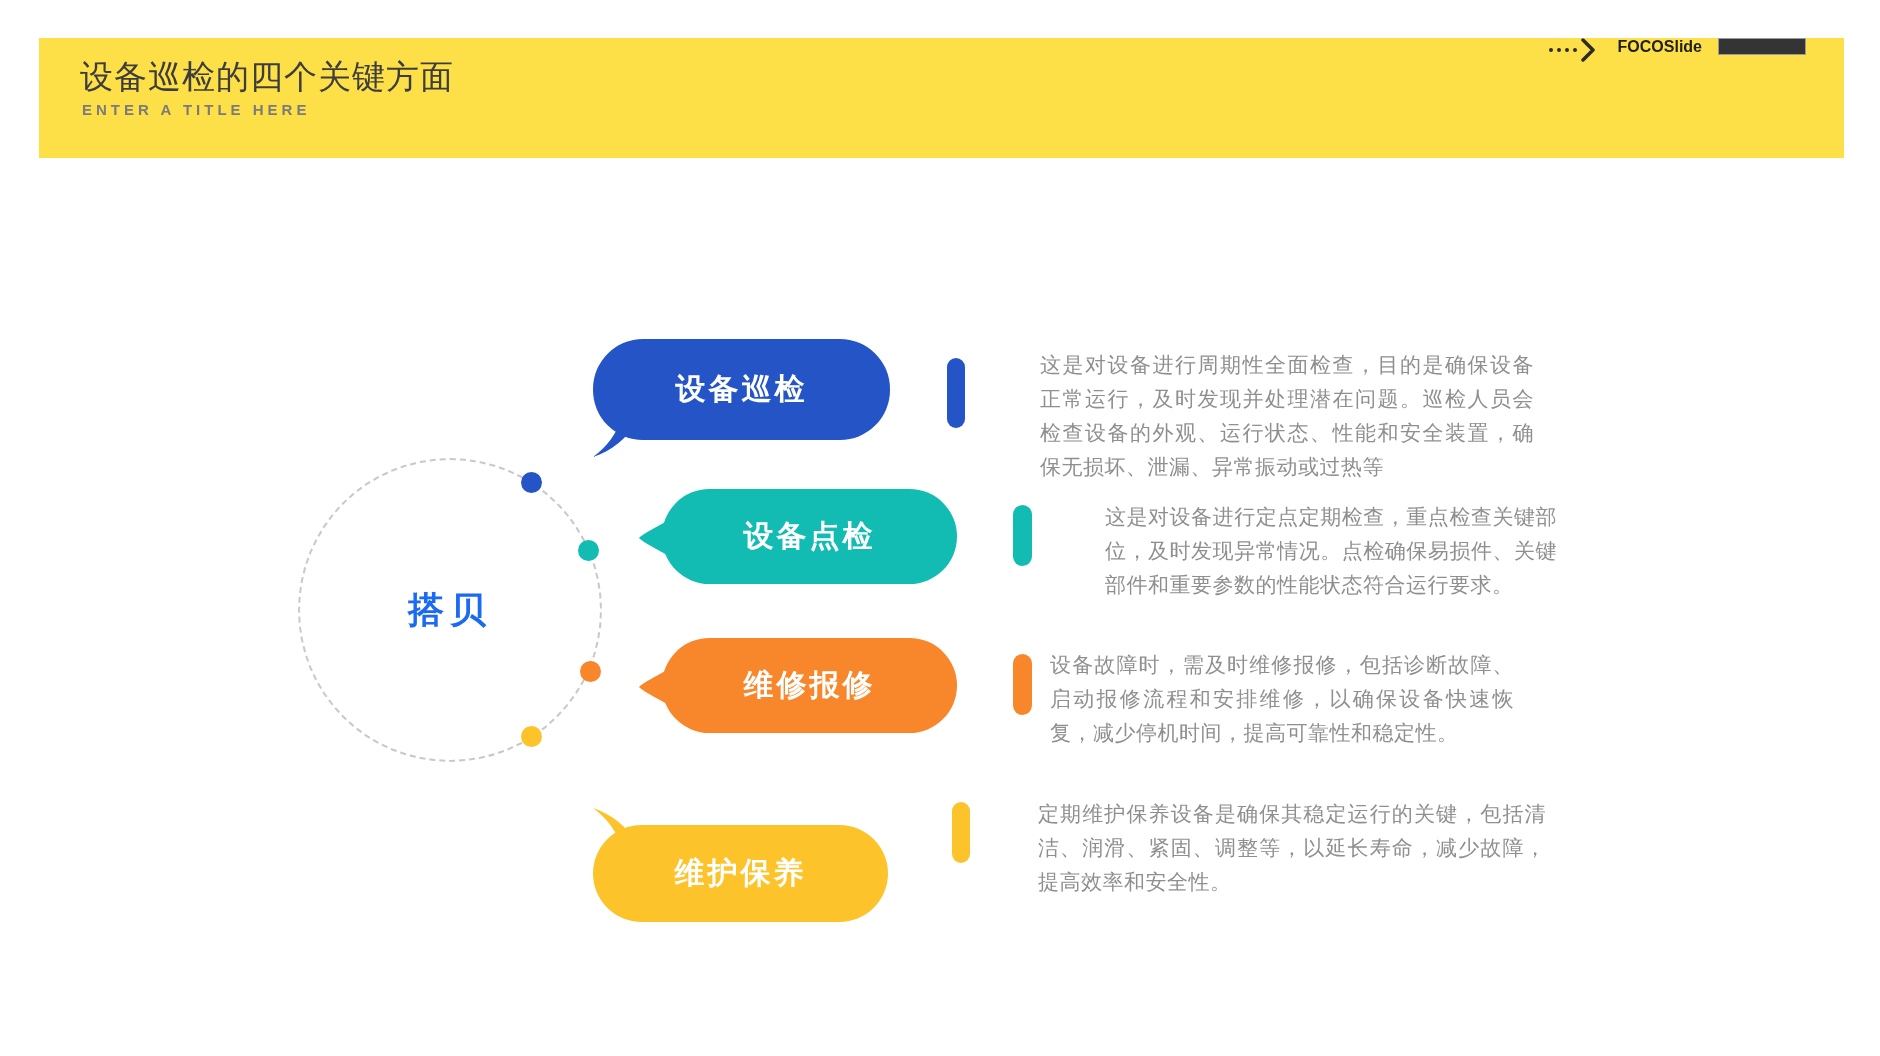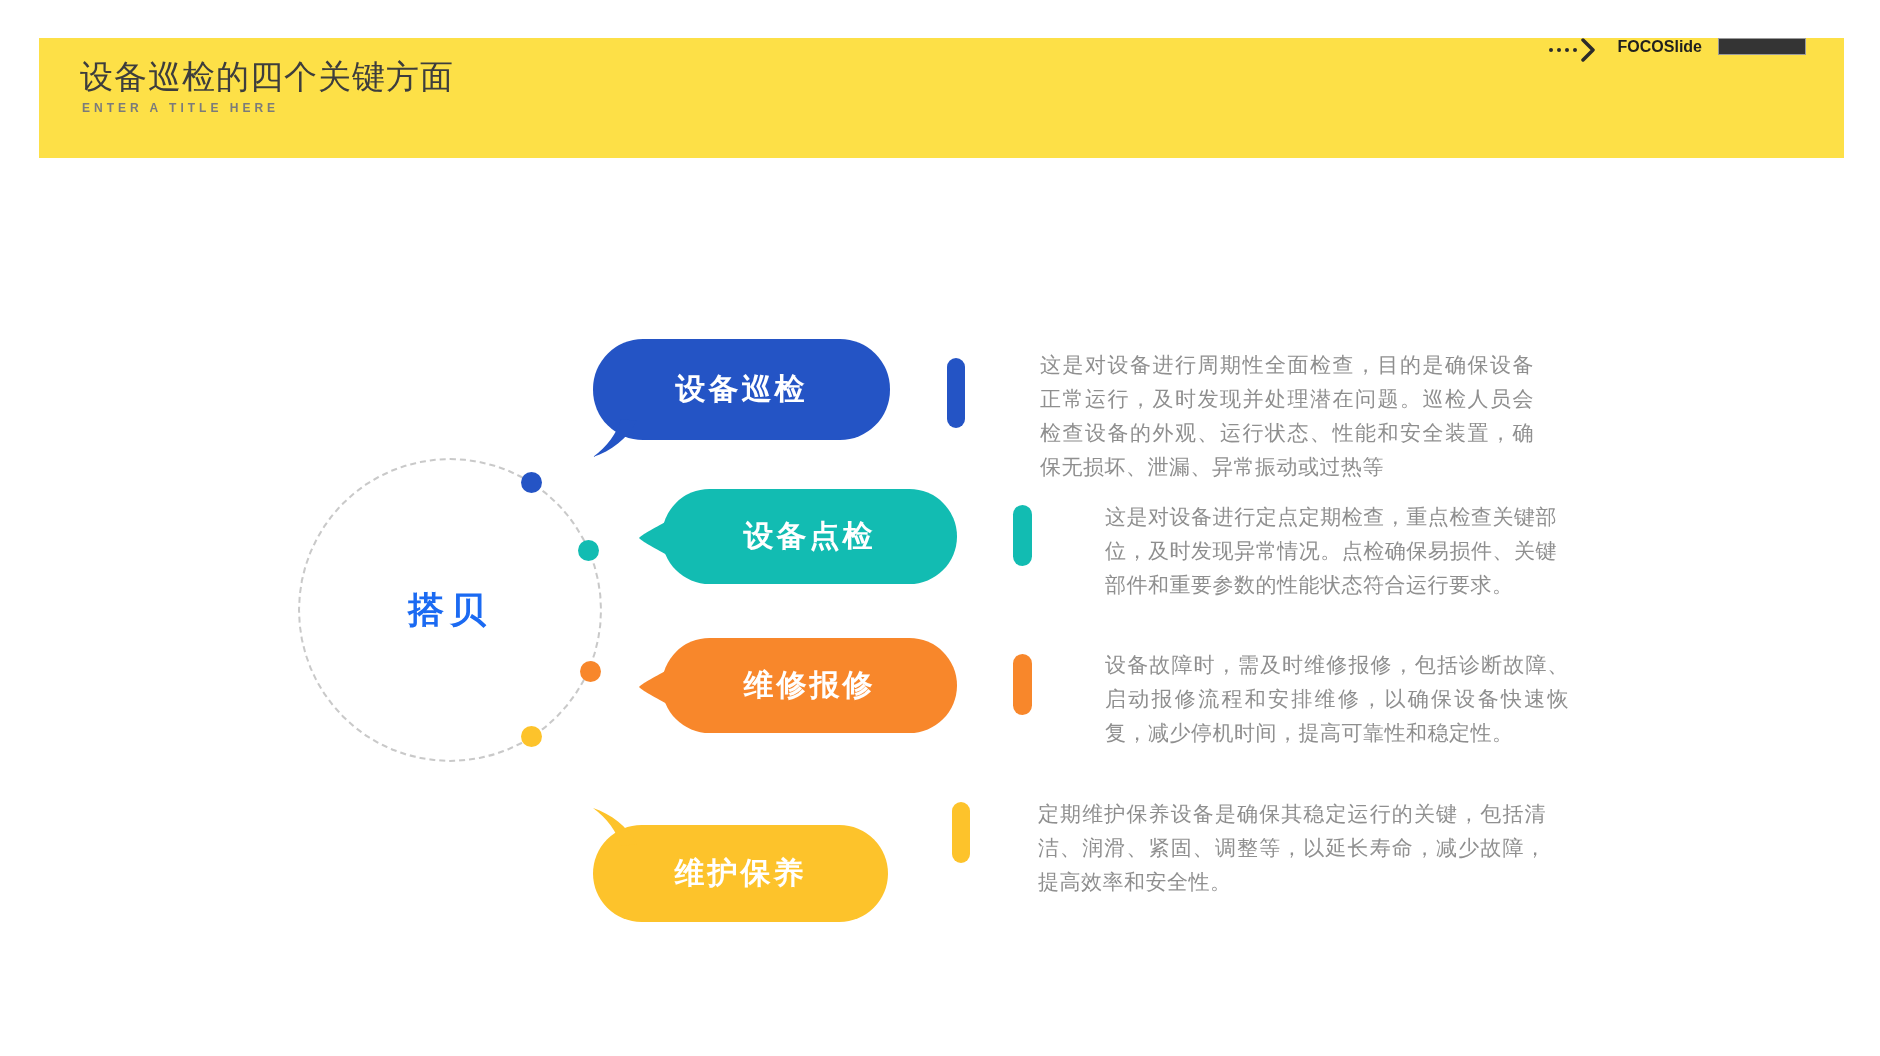--- a/index.html
+++ b/index.html
@@ -13,21 +13,21 @@
   .header {
     position:absolute; left:39px; top:38px; width:1805px; height:120px;
     background:#fde047;
   }
   .header-title {
     position:absolute; left:41px; top:17px;
     font-size:33px; font-weight:500; color:#3d3d3d; letter-spacing:1px;
   }
   .header-subtitle {
     position:absolute; left:43px; top:63px;
-    font-size:12px; font-weight:700; color:#7b7b7b; letter-spacing:4px;
+    font-size:15px; font-weight:700; color:#7b7b7b; letter-spacing:4px;
   }
   .brand-group {
     position:absolute; right:38px; top:0; height:120px;
     display:flex; align-items:flex-start; gap:16px;
   }
   .dotted-arrow { display:flex; align-items:center; gap:4px; }
   .dotted-arrow .dot { width:4px; height:4px; border-radius:50%; background:#2b2b2b; }
   .brand-name { font-size:16px; font-weight:600; color:#1f1f1f; margin-left:6px; }
   .brand-bar { width:88px; height:17px; background:#343434; border:1px solid #9a9a9a; }
 
@@ -70,21 +70,21 @@
   .pill.p2 { left:1013px; top:654px; width:19px; height:61px; }
   .pill.p3 { left:952px;  top:802px; width:18px; height:61px; }
 
   
   .desc {
     position:absolute; color:#8f8f8f; font-size:21px; line-height:34px;
     letter-spacing:0.5px; text-align:justify;
   }
   .desc.t0 { left:1040px; top:348px; width:494px; }
   .desc.t1 { left:1105px; top:500px; width:452px; }
-  .desc.t2 { left:1105px; top:648px; width:464px; }
+  .desc.t2 { left:1050px; top:648px; width:464px; }
   .desc.t3 { left:1038px; top:797px; width:508px;font-family:Liberation Serif, serif; }
 </style>
 </head>
 <body>
 
 <div class="slide">
 
   <div class="header">
     <div class="header-title">设备巡检的四个关键方面</div>
     <div class="header-subtitle">ENTER A TITLE HERE</div>

